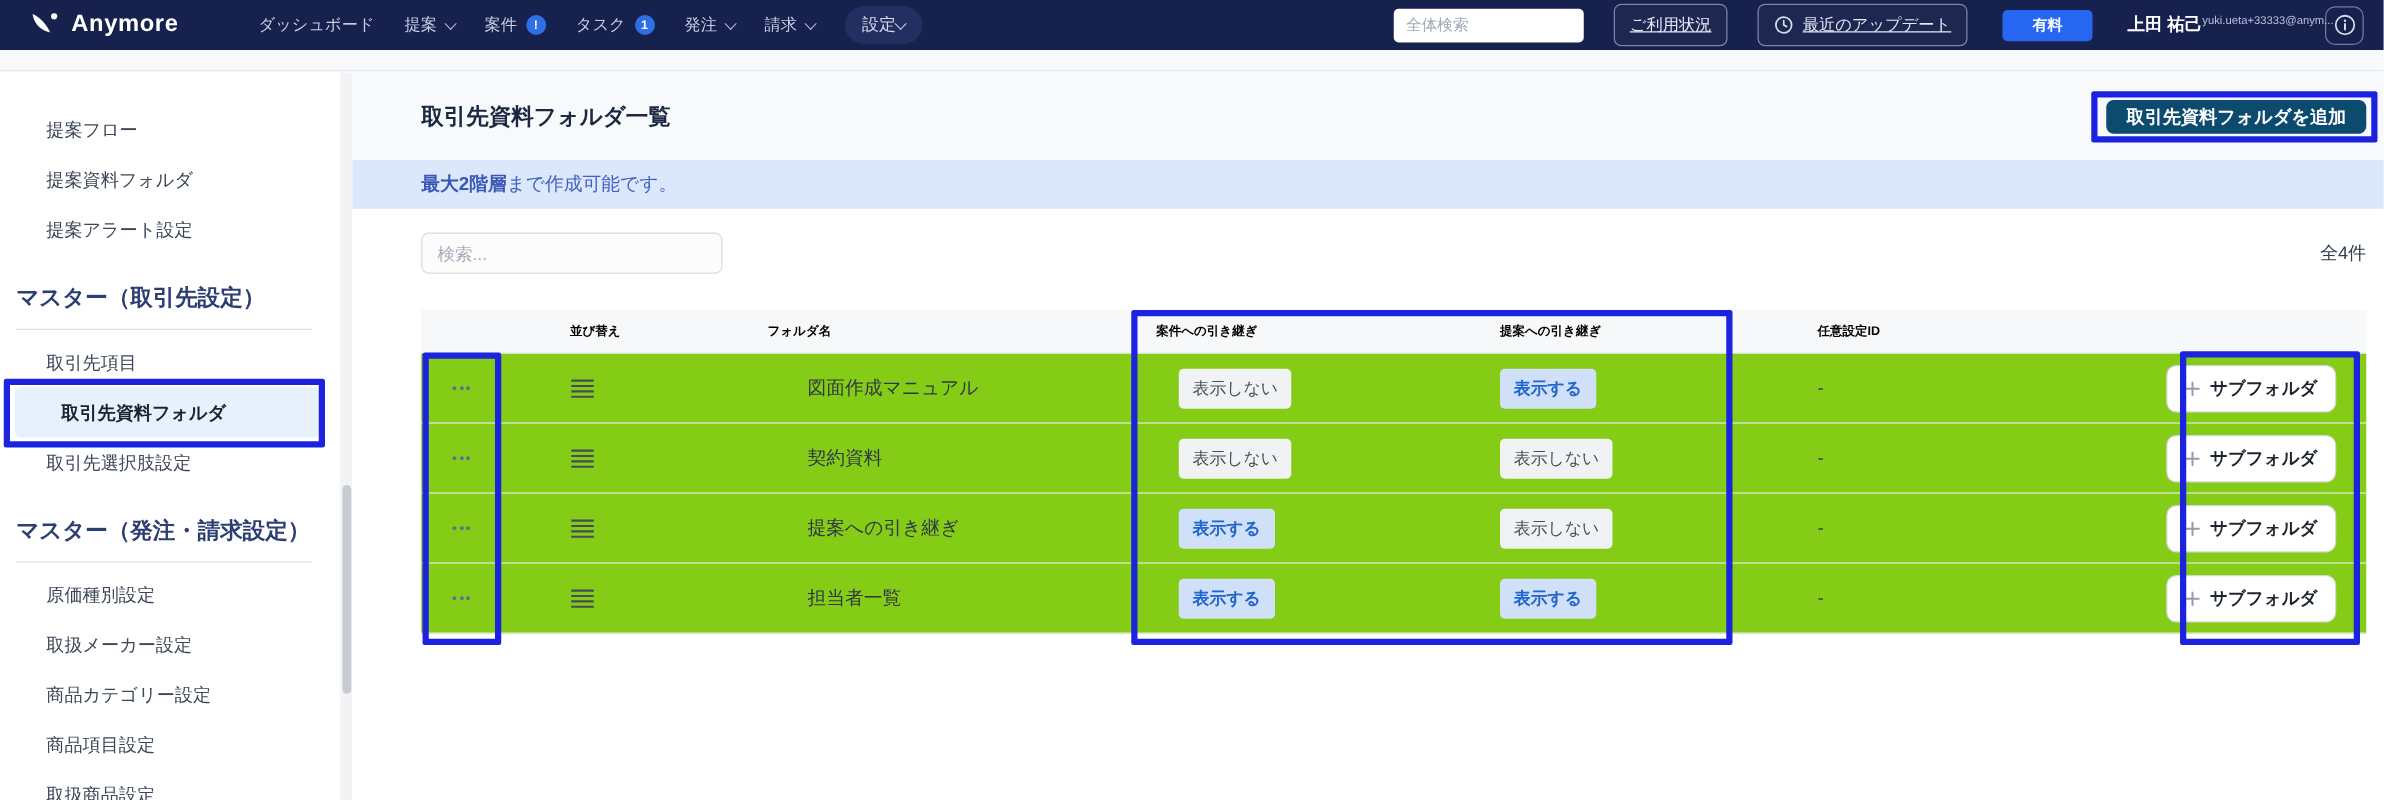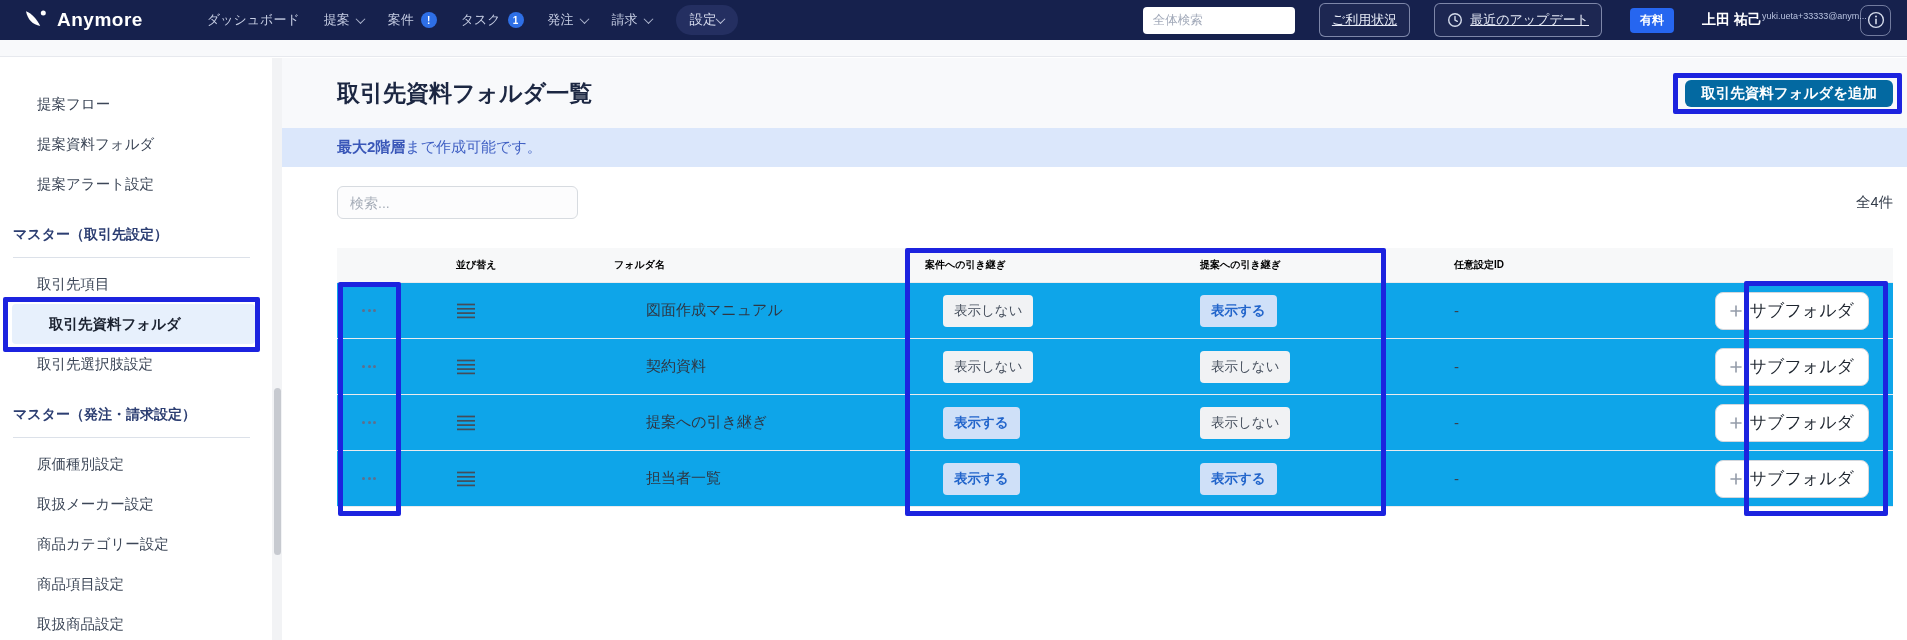--- a/index.html
+++ b/index.html
@@ -19,72 +19,72 @@
   .brand-name { color:#fff; font-size:19px; font-weight:bold; letter-spacing:.5px; }
   .navmenu { display:flex; align-items:center; gap:24px; margin-left:64px; }
   .navitem { display:flex; align-items:center; gap:7px; font-size:13px; color:#c6cde3; cursor:pointer; white-space:nowrap; }
   .navitem.pill { background:#242f61; border-radius:15px; padding:6px 14px; color:#d7dcef; }
   .chev { display:inline-block; width:7px; height:7px; border-right:1.6px solid currentColor; border-bottom:1.6px solid currentColor; transform:rotate(45deg) translate(-1px,-1px); opacity:.85; }
   .nav-badge { display:inline-flex; align-items:center; justify-content:center; width:16px; height:16px; border-radius:50%; background:#2e6fe6; color:#fff; font-size:10px; font-weight:bold; }
   .nav-right { margin-left:auto; display:flex; align-items:center; gap:24px; }
   .nav-search { width:152px; height:27px; border:none; border-radius:4px; background:#fff; padding:0 10px; font-size:12.5px; color:#333; font-family:"Liberation Sans", sans-serif; }
   .nav-search::placeholder { color:#a0a8b8; }
   .nav-btn { height:29px; display:flex; align-items:center; gap:7px; padding:16px 12px; border:1px solid rgba(205,214,240,.55); border-radius:6px; background:rgba(255,255,255,.03); color:#e6eaf6; font-size:13px; cursor:pointer; white-space:nowrap;text-decoration:underline; }
-  .plan-badge { background:#2666f0; color:#fff; font-size:12px; font-weight:bold; padding:4px 10px; border-radius:4px; margin-left:4px; }
+  .plan-badge { background:#2666f0; color:#fff; font-size:12px; font-weight:bold; padding:4px 24px; border-radius:4px; margin-left:4px; }
   .userblock { display:flex; flex-direction:row; line-height:1.25; margin:0 4px; max-width:130px; }
   .user-name { color:#fff; font-size:14px; font-weight:bold; white-space:nowrap; }
   .user-email { color:#b7c1de; font-size:9px; white-space:nowrap; }
   .info-btn { width:31px; height:31px; border:1px solid rgba(205,214,240,.5); border-radius:8px; background:transparent; display:flex; align-items:center; justify-content:center; cursor:pointer; }
 
   
   .substrip { position:absolute; top:40px; left:0; width:1907px; height:17px; background:#f8f9fb; border-bottom:1px solid #e7e9ee; }
 
   
   .sidebar { position:absolute; top:58px; left:0; width:272px; bottom:0; background:#fff; padding-top:26px; }
   .side-item { height:40px; display:flex; align-items:center; padding-left:37px; font-size:14.5px; color:#3c4657; cursor:pointer; white-space:nowrap; }
-  .side-heading { margin:14px 22px 6px 13px; padding:8px 0 13px 0; border-bottom:1px solid #dce1e9; font-size:14px; font-weight:bold; color:#2c3e72; white-space:nowrap; }
+  .side-heading { margin:14px 22px 6px 13px; padding:8px 0 13px 0; border-bottom:1px solid #dce1e9; font-size:18px; font-weight:bold; color:#2c3e72; white-space:nowrap; }
   .side-item.selected { position:relative; margin:0 17px 0 12px; background:#e7f0fc; border-radius:4px; font-weight:bold; color:#1b2230; }
   .scroll-track { position:absolute; top:58px; left:272px; width:10px; bottom:0; background:#f2f3f5; }
   .scroll-thumb { position:absolute; top:388px; left:273.5px; width:7px; height:167px; background:#c7cad0; border-radius:4px; }
 
   
   .main { position:absolute; top:58px; left:282px; right:0; bottom:0; background:#fff; }
   .titleband { height:70px; background:#f8f9fb; display:flex; align-items:center; justify-content:space-between; padding:0 14px 0 55px; }
-  .page-title { font-size:23px; font-weight:bold; color:#1c2742; }
-  .add-btn { background:#0369a1; color:#fff; border:none; border-radius:6px; font-size:14.5px; font-weight:bold; padding:4px 16px; cursor:pointer; font-family:"Liberation Sans", sans-serif; white-space:nowrap; }
+  .page-title { font-size:18px; font-weight:bold; color:#1c2742; }
+  .add-btn { background:#0c4a6e; color:#fff; border:none; border-radius:6px; font-size:14.5px; font-weight:bold; padding:4px 16px; cursor:pointer; font-family:"Liberation Sans", sans-serif; white-space:nowrap; }
   .banner { height:39px; background:#dbe7fb; display:flex; align-items:center; padding-left:55px; font-size:15px; color:#4161c4; white-space:nowrap; }
   .banner b { color:#3a57b8; }
   .toolbar { margin-top:19px; display:flex; align-items:center; justify-content:space-between; padding:0 14px 0 55px; }
   .search-input { width:241px; height:33px; border:1px solid #d7dbe0; border-radius:6px; background:#fcfcfd; padding:0 12px; font-size:14px; color:#333; font-family:"Liberation Sans", sans-serif; }
   .search-input::placeholder { color:#a6adb8; }
   .total-count { font-size:14.5px; color:#333c4a; }
 
   
   .table-wrap { position:relative; margin:29px 14px 0 55px; }
-  .trow { display:flex; align-items:center; height:56px; border-bottom:1px solid #e9ebee; background:#0ea5e9; }
+  .trow { display:flex; align-items:center; height:56px; border-bottom:1px solid #e9ebee; background:#84cc16; }
   .thead { height:35px; background:#f7f8f9; border-bottom:1px solid #e9ebee; font-weight:bold; font-size:10px; color:#000000; }
   .c0 { width:64px; flex:none; display:flex; justify-content:center; }
   .c1 { width:169px; flex:none; padding-left:55px; }
   .c2 { width:335px; flex:none; padding-left:44px; }
   .c2cell { padding-left:76px; }
   .c3 { width:241px; flex:none; padding-left:20px; }
   .c3cell { padding-left:38px; }
   .c4 { width:240px; flex:none; padding-left:54px; }
   .c5 { width:224px; flex:none; padding-left:68px; }
   .c6 { flex:1; display:flex; justify-content:flex-end; padding-right:24px; }
   .folder-name { font-size:15px; color:#2f3744; }
   .dash { font-size:15px; color:#39414e; }
   .pill { display:inline-block; font-size:13.5px; padding:7px 11px; border-radius:4px; white-space:nowrap; }
   .pill[data-state="hide"] { background:#f1f2f4; color:#454e5c; }
   .pill[data-state="show"] { background:#cfe0f8; color:#2265cb; font-weight:bold; }
   .dots { display:flex; gap:2.5px; cursor:pointer; padding:6px 4px; }
   .dots i { width:3px; height:3px; border-radius:50%; background:#5f6f8d; }
   .drag { cursor:grab; display:flex; }
   .subfolder-btn { height:38px; display:flex; align-items:center; gap:8px; padding:0 14px; background:#fff; border:1px solid #d3d7dd; border-radius:8px; cursor:pointer; font-family:"Liberation Sans", sans-serif; }
-  .subfolder-label { font-size:17px; font-weight:normal; color:#1d242e; white-space:nowrap; }
+  .subfolder-label { font-size:14px; font-weight:bold; color:#1d242e; white-space:nowrap; }
 
   
   .ann { position:absolute; border:5px solid #1c23df; border-radius:2px; pointer-events:none; z-index:40; }
   .ann-selected-item { top:-7px; left:-9px; right:-5px; bottom:-8px; }
   .ann-wrap { position:relative; display:inline-block; }
   .ann-add { top:-7px; left:-12px; right:-9px; bottom:-7px; }
   .ann-dots-col { top:34px; left:1px; width:63px; height:234px; }
   .ann-mid-cols { top:0; left:568px; width:481px; height:268px; }
   .ann-sub-col { top:33px; left:1407px; width:144px; height:235px; }
 </style>

